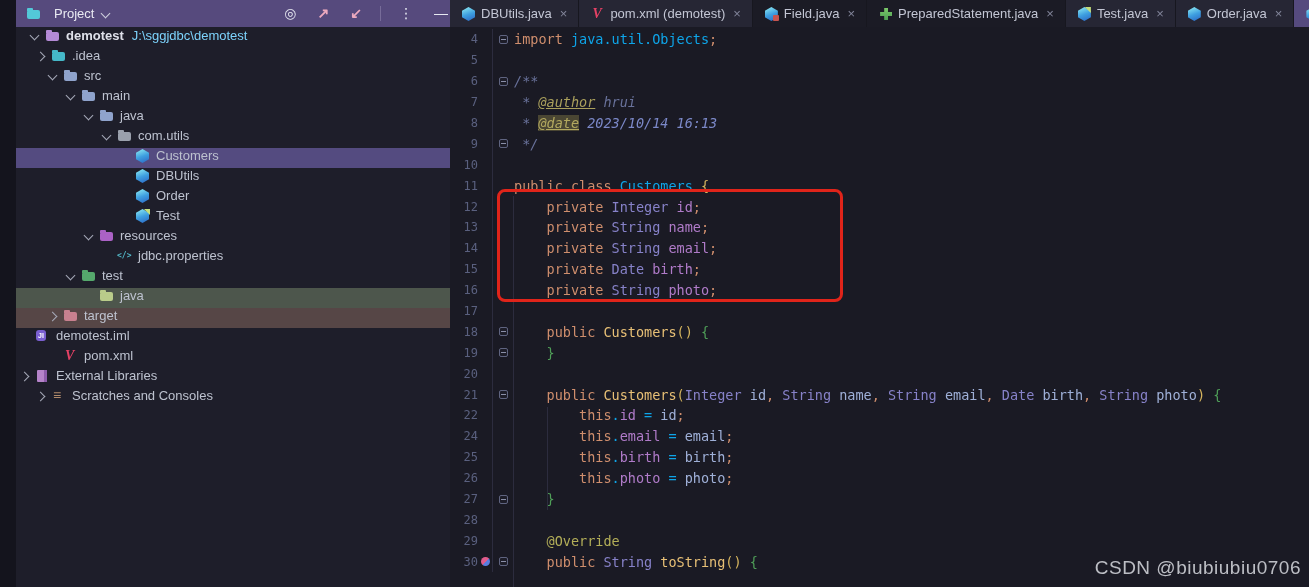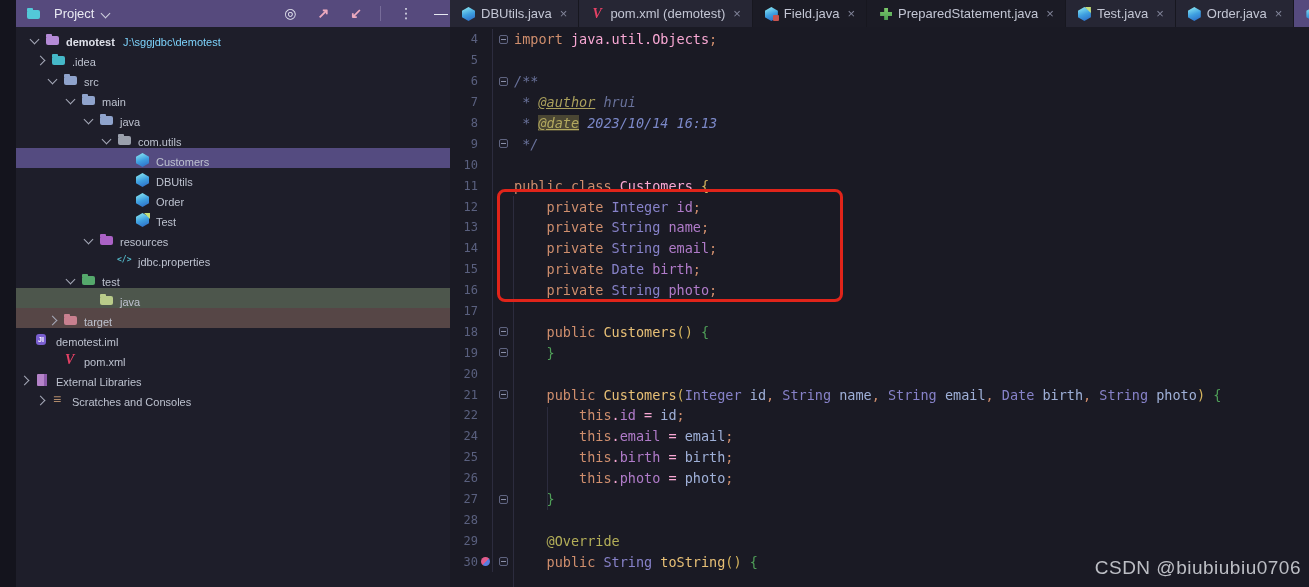--- a/index.html
+++ b/index.html
@@ -15,21 +15,21 @@
   .ph-chev { width:10px; height:10px; position:relative; }
   .ph-chev::before { content:""; position:absolute; left:1px; top:1px; width:6px; height:6px;
                      border-right:1.5px solid #cfd0de; border-bottom:1.5px solid #cfd0de;
                      transform:rotate(45deg); }
   .ph-spacer { flex:1; }
   .ph-btn { color:#e7e9f2; font-size:14px; line-height:27px; padding:0 7px; cursor:default; }
   .ph-btn.pink { color:#edaabf; font-weight:bold; }
   .hsep { width:1px; height:15px; background:#776c99; margin:0 4px; }
 
   .tree { position:absolute; top:28px; left:0; right:0; }
-  .trow { height:20px; display:flex; align-items:flex-end; font-size:11px; color:#bdc2cf;
+  .trow { height:20px; display:flex; align-items:flex-start; font-size:13px; color:#bdc2cf;
           white-space:nowrap; cursor:default; }
   .trow.sel  { background:#544b80; }
   .trow.selg { background:#4d564c; }
   .trow.selb { background:#564646; }
   .tlabel.bold { font-weight:bold; color:#dfe1ea; }
   .tpath { color:#7dd3fc; margin-left:8px; }
   .chev { width:19px; height:16px; flex:none; position:relative; }
   .chev.down::before { content:""; position:absolute; left:5px; top:4px; width:6px; height:6px;
                        border-right:1.6px solid #a6aab9; border-bottom:1.6px solid #a6aab9;
                        transform:rotate(45deg); }
@@ -96,21 +96,21 @@
   .fold { width:22px; flex:none; align-self:stretch; display:flex; justify-content:center;
           align-items:center; border-left:1px solid #2c2c3e; }
   .foldbox { display:none; }
   .foldbox.on { display:block; width:9px; height:9px; border:1px solid #5f6480;
                 border-radius:2px; background:#1d1d28; position:relative; }
   .foldbox.on::before { content:""; position:absolute; left:1px; right:1px; top:3px;
                         height:1px; background:#8a8fa8; }
   .code { white-space:pre; font-family:"DejaVu Sans Mono", monospace; font-size:13.5px;
           color:#bcbec4; }
   .seg.kw   { color:#cf8e6d; }
-  .seg.pln  { color:#f9a8d4;text-align:right; }
+  .seg.pln  { color:#0ea5e9;text-align:right; }
   .seg.typ  { color:#8782c9; }
   .seg.fld  { color:#b07bc9; }
   .seg.par  { color:#9fb0d8; }
   .seg.mth  { color:#e8c076; }
   .seg.brc1 { color:#d5b45e; }
   .seg.brc2 { color:#4f9e58; }
   .seg.ann  { color:#b3ae58; }
   .seg.cmt  { color:#69729b; font-style:italic; }
   .seg.tag  { color:#aaa05c; font-style:italic; text-decoration:underline; }
   .seg.taghl{ color:#b3a95f; font-style:italic; text-decoration:underline; background:#4a4633; }

